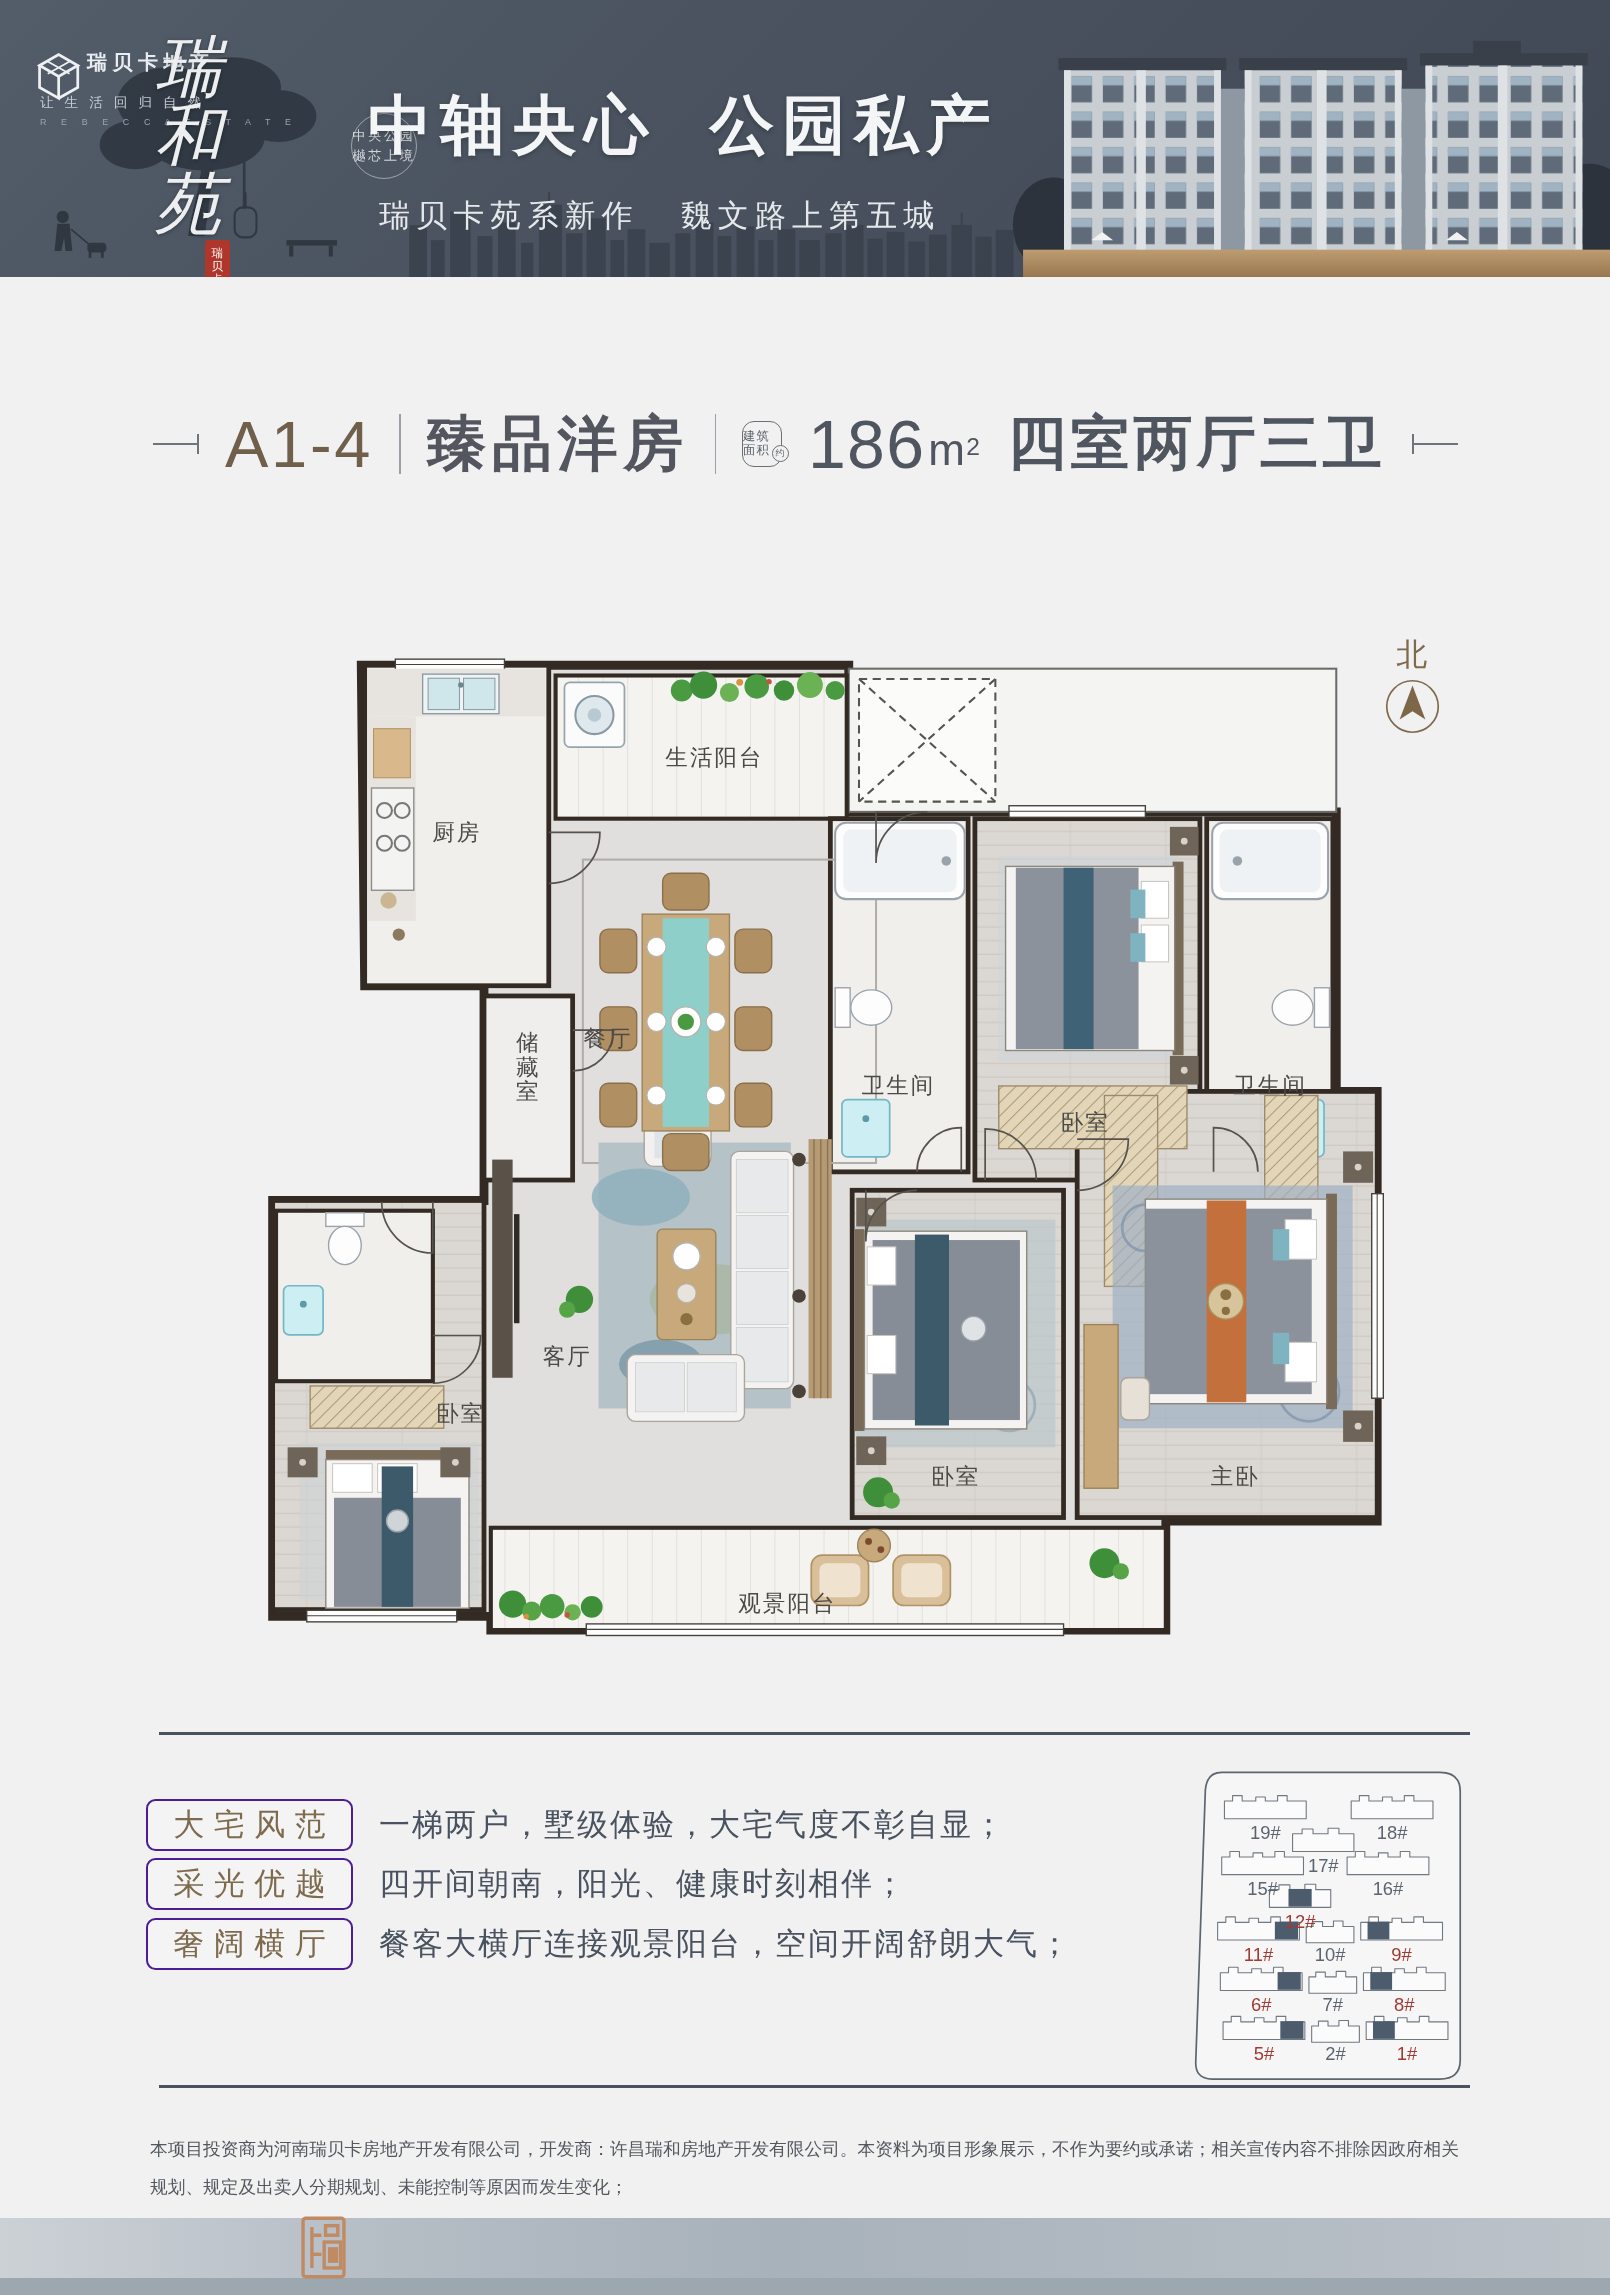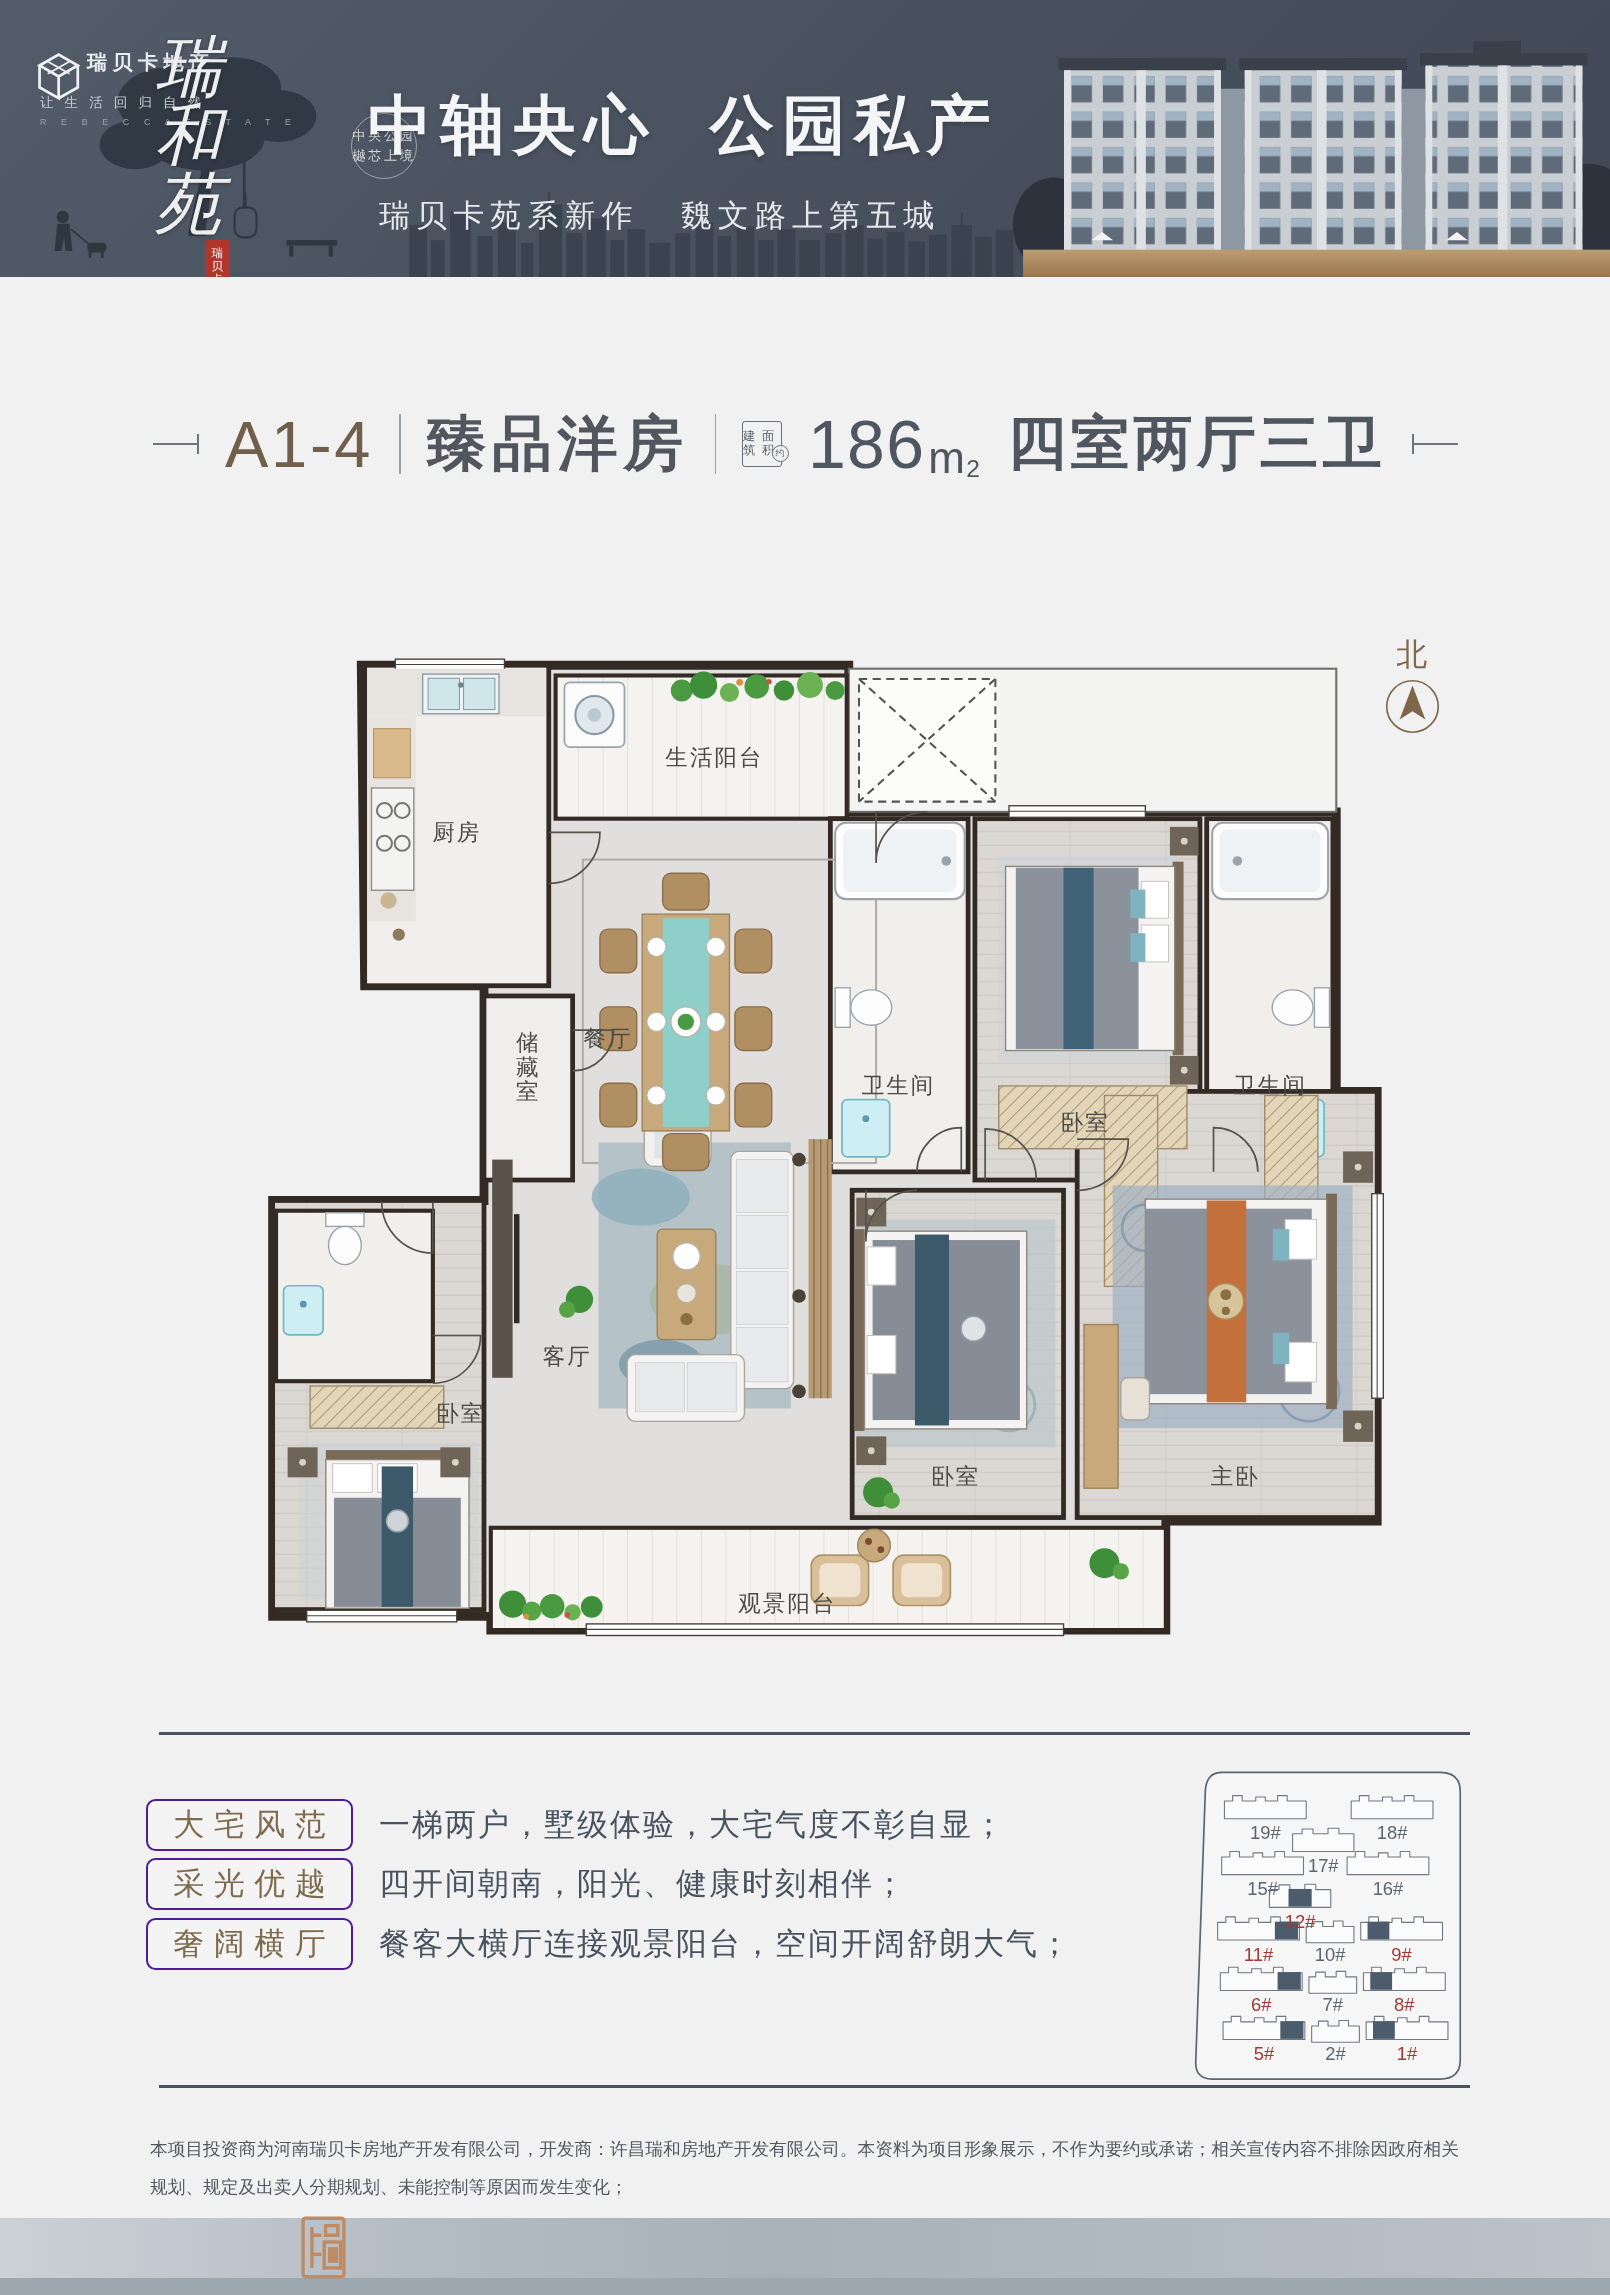--- a/index.html
+++ b/index.html
@@ -22,24 +22,24 @@
   .sub-title{left:379px;top:195px;width:682px;display:flex;gap:42px;font-size:31px;letter-spacing:6.1px;color:#e6e9ec;white-space:nowrap;}
 
   
   .spec-row{left:0;top:393px;width:1611px;height:102px;display:flex;align-items:center;justify-content:center;gap:26px;}
   .endmark{display:flex;align-items:center;}
   .endmark .h{width:44px;height:2px;background:#6d747e;}
   .endmark .v{width:2px;height:20.5px;background:#6d747e;}
   .unit-code{font-family:"Liberation Sans",sans-serif;font-size:65px;color:#6f5f4b;letter-spacing:2.7px;}
   .spec-div{width:1.4px;height:60px;background:#9aa0a8;}
   .product-type{font-size:60px;color:#53565e;letter-spacing:5.5px;font-weight:bold;}
-  .area-box{width:38px;height:44px;border:1.4px solid #6a7076;border-radius:3px;position:relative;display:flex;align-items:center;justify-content:center;line-height:1.1;}
+  .area-box{width:38px;height:44px;border:1.4px solid #6a7076;border-radius:12px;position:relative;display:flex;flex-direction:column;align-items:flex-start;justify-content:center;line-height:1.1;}
   .area-box div{font-size:12.3px;color:#5a6068;letter-spacing:1.4px;}
   .area-box .approx{position:absolute;right:-8.2px;bottom:4.1px;width:15px;height:15px;border:1px solid #6a7076;border-radius:50%;background:#f1f1f2;font-size:8.9px;display:flex;align-items:center;justify-content:center;color:#5a6068;}
-  .area-num{font-family:"Liberation Sans",sans-serif;font-size:68px;color:#4f565f;letter-spacing:1.4px;display:flex;align-items:flex-end;}
+  .area-num{font-family:"Liberation Sans",sans-serif;font-size:68px;color:#4f565f;letter-spacing:1.4px;display:flex;align-items:center;}
   .area-num .unit{font-size:44px;margin-left:2.7px;margin-top:12.3px;}
   .area-num sup{font-size:24.6px;margin-top:6.8px;}
   .layout-desc{font-size:59px;color:#4f565f;letter-spacing:4.1px;font-weight:bold;}
 
   
   .north{left:1375px;top:634px;width:75px;text-align:center;color:#806a4e;}
   .north .n-char{font-size:31px;letter-spacing:1.4px;}
 
   
   .feature-row{left:0;width:1611px;height:50px;display:flex;align-items:center;}

